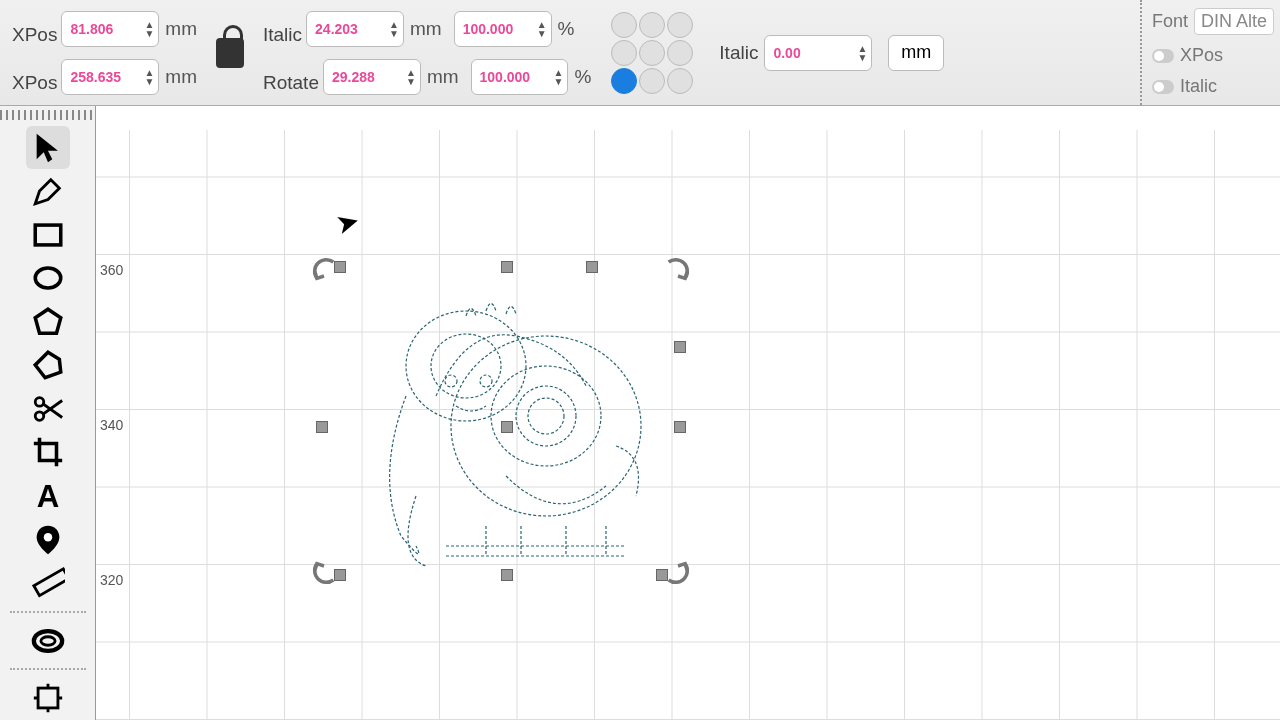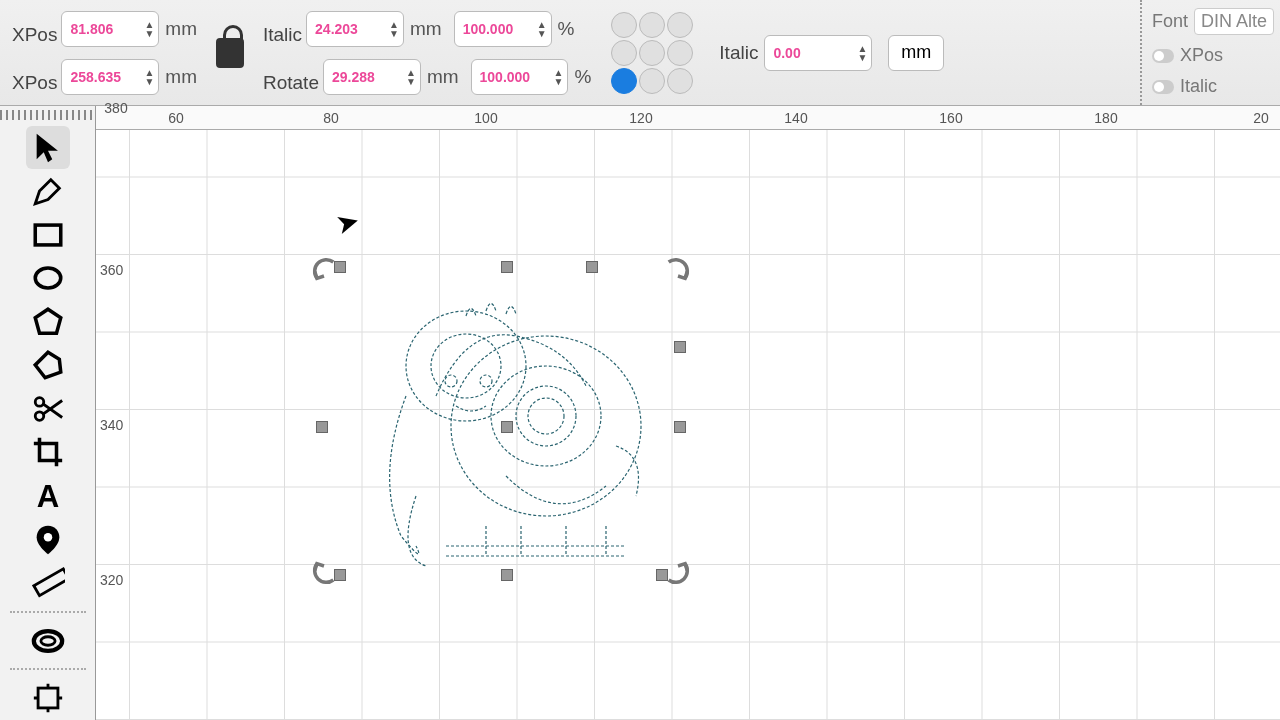--- a/index.html
+++ b/index.html
@@ -265,31 +265,20 @@
     <div class="divider-tools"></div>
     <div class="tool">
         <svg viewBox="0 0 24 24">
           <rect x="5" y="5" width="14" height="14" fill="none" stroke="#000" stroke-width="2"></rect>
           <path d="M12 2 V5 M12 19 V22 M2 12 H5 M19 12 H22" stroke="#000" stroke-width="2"></path>
         </svg>
       </div>
   </div>
 
   <div class="canvas-area">
-    <div class="ruler-h">
-      <span class="tick" style="left:20px; top:-6px;">380</span>
-      <span class="tick" style="left:80px">60</span>
-      <span class="tick" style="left:235px">80</span>
-      <span class="tick" style="left:390px">100</span>
-      <span class="tick" style="left:545px">120</span>
-      <span class="tick" style="left:700px">140</span>
-      <span class="tick" style="left:855px">160</span>
-      <span class="tick" style="left:1010px">180</span>
-      <span class="tick" style="left:1165px">20</span>
-    </div>
     <div class="ruler-v">
       <span class="vtick" style="top:140px">360</span>
       <span class="vtick" style="top:295px">340</span>
       <span class="vtick" style="top:450px">320</span>
     </div>
     <div class="grid"></div>
 
     <div class="artwork">
       <svg viewBox="0 0 310 280">
         <g fill="none" stroke="#2a6470" stroke-width="1.2" stroke-dasharray="3 2">

